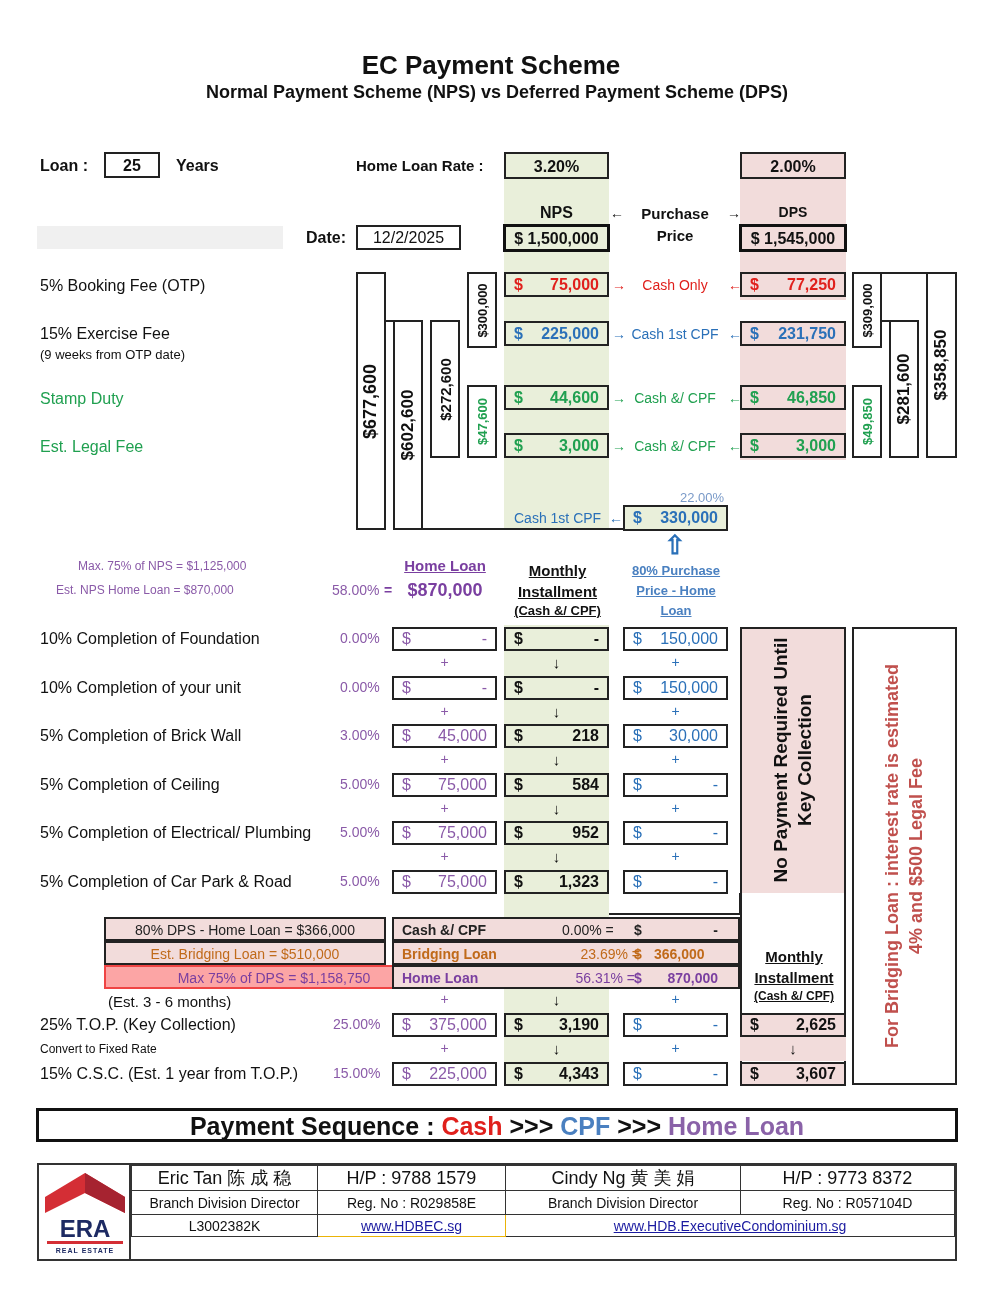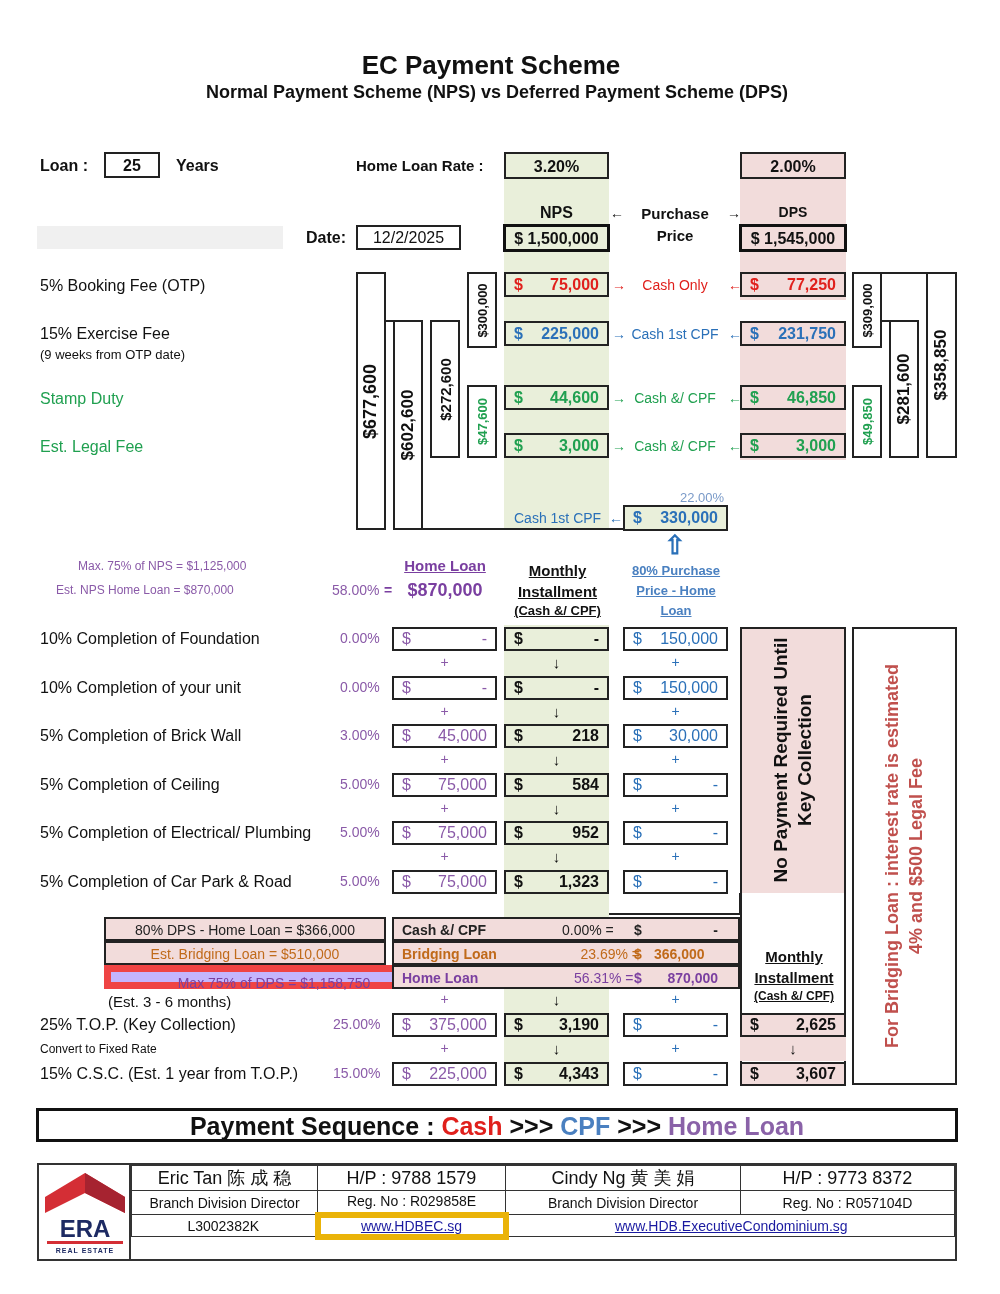--- a/index.html
+++ b/index.html
@@ -283,24 +283,24 @@
       <span class="a bold" style="left:240px;top:3px">$</span>
       <span class="a bold" style="left:260px;top:3px;width:64px;text-align:right">-</span>
     </div>
     <div class="a ctr" style="left:104px;top:941px;width:282px;height:24px;border:2px solid #222;background:#f2dcdb;font-size:14px;padding-top:3px;color:#c06a1a">Est. Bridging Loan = $510,000</div>
     <div class="a" style="left:392px;top:941px;width:348px;height:24px;border:2px solid #222;background:#f2dcdb;font-size:14px;color:#c06a1a">
       <span class="a bold" style="left:8px;top:3px">Bridging Loan</span>
       <span class="a" style="left:168px;top:3px;width:78px;text-align:right">23.69% =</span>
       <span class="a bold" style="left:240px;top:3px">$</span>
       <span class="a bold" style="left:260px;top:3px;width:64px;">366,000</span>
     </div>
-    <div class="a ctr" style="left:104px;top:965px;width:340px;height:24px;border:7px solid #ef4444;background:#c4b5fd;font-size:14px;padding-top:3px;color:#7a3fa0">Max 75% of DPS = $1,158,750</div>
+    <div class="a ctr" style="left:104px;top:965px;width:340px;height:24px;border:2px solid #ef4444;background:#fca5a5;font-size:14px;padding-top:3px;color:#7a3fa0">Max 75% of DPS = $1,158,750</div>
     <div class="a" style="left:392px;top:965px;width:348px;height:24px;border:2px solid #222;background:#f2dcdb;font-size:14px;color:#7a3fa0">
       <span class="a bold" style="left:8px;top:3px">Home Loan</span>
-      <span class="a" style="left:180px;top:3px;width:78px;">56.31% =</span>
+      <span class="a" style="left:163px;top:3px;width:78px;text-align:right">56.31% =</span>
       <span class="a bold" style="left:240px;top:3px">$</span>
       <span class="a bold" style="left:260px;top:3px;width:64px;text-align:right">870,000</span>
     </div>
   </div>
 
 <div id="finals">
     <div class="a" style="left:108px;font-size:15px;top:993px">(Est. 3 - 6 months)</div>
     <div class="a" style="left:40px;top:1016px;font-size:16px">25% T.O.P. (Key Collection)</div>
     <div class="a lpurple" style="left:333px;top:1016px;font-size:14px">25.00%</div>
     <div class="a lpurple ctr" style="left:392px;top:991px;width:105px;font-size:14px">+</div>
@@ -374,18 +374,18 @@
    <td class="ctr" style="border:1px solid #333">H/P : 9773 8372</td>
   </tr>
   <tr style="height:24px">
    <td class="ctr" style="border:1px solid #333">Branch Division Director</td>
    <td class="ctr" style="border:1px solid #333">Reg. No : R029858E</td>
    <td class="ctr" style="border:1px solid #333">Branch Division Director</td>
    <td class="ctr" style="border:1px solid #333">Reg. No : R057104D</td>
   </tr>
   <tr style="height:22px">
    <td class="ctr" style="border:1px solid #333">L3002382K</td>
-   <td class="ctr u" style="border:6px solid #eab308;color:#1a1aa0">www.HDBEC.sg</td>
+   <td class="ctr u" style="border:1px solid #eab308;color:#1a1aa0">www.HDBEC.sg</td>
    <td colspan="2" class="ctr u" style="border:1px solid #333;color:#1a1aa0">www.HDB.ExecutiveCondominium.sg</td>
   </tr>
  </tbody>
     </table>
 </div>
 
 </body></html>

